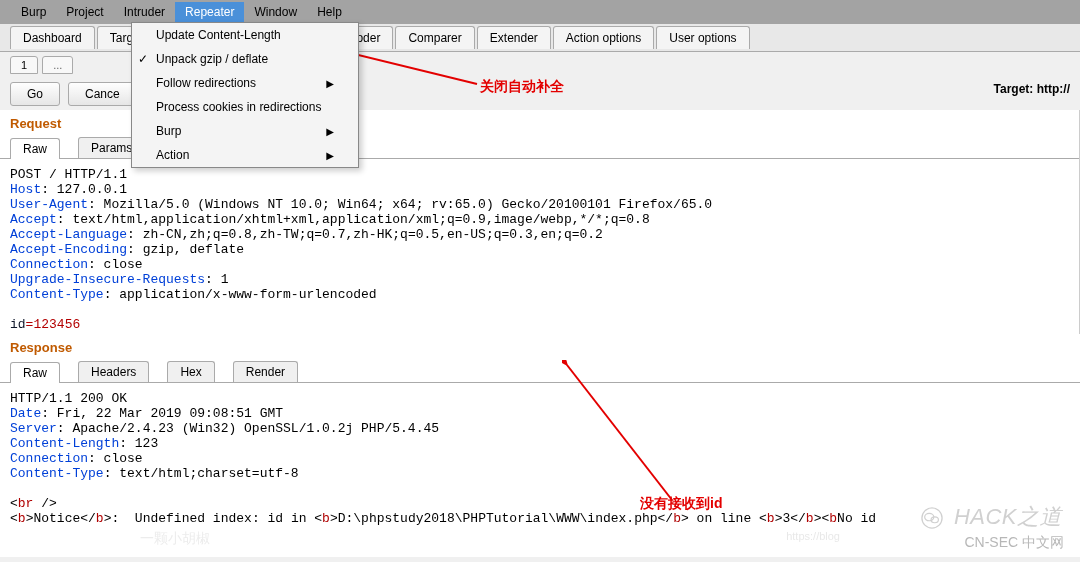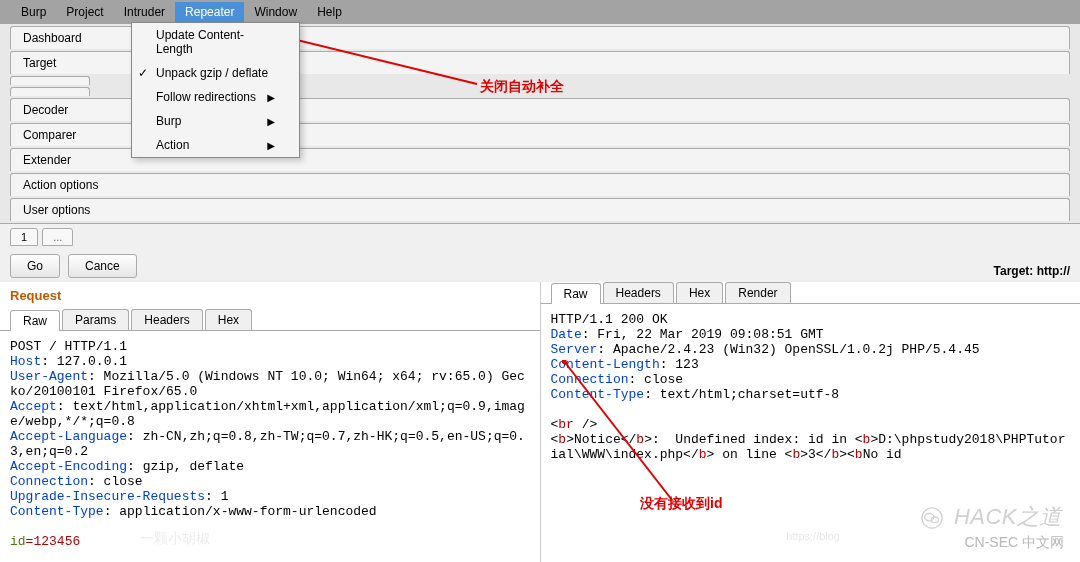--- a/index.html
+++ b/index.html
@@ -25,36 +25,35 @@
     .menubar .menu-item.active {
       background: #4a90d9;
       color: white;
     }
     .tab-row {
       display: flex;
       gap: 2px;
       padding: 2px 10px;
       background: #e8e8e8;
       border-bottom: 1px solid #aaa;
-      flex-direction: column;
     }
     .main-tab {
       padding: 4px 12px;
       background: #f4f4f4;
       border: 1px solid #aaa;
       border-bottom: none;
       border-radius: 3px 3px 0 0;
       font-size: 12px;
       cursor: pointer;
     }
     .dropdown {
       position: absolute;
       top: 22px;
       left: 131px;
-      width: 169px;
+      width: 228px;
       background: #f4f4f4;
       border: 1px solid #888;
       box-shadow: 3px 3px 6px rgba(0,0,0,0.2);
       z-index: 100;
     }
     .dropdown-item {
       padding: 5px 24px 5px 24px;
       font-size: 12px;
       cursor: pointer;
       position: relative;
@@ -74,21 +73,21 @@
     .mini-tab {
       padding: 2px 10px;
       border: 1px solid #aaa;
       background: #f8f8f8;
       border-radius: 3px 3px 0 0;
       font-size: 11px;
     }
     .mini-tab.ellipsis { color: #666; }
     .button-row {
       display: flex;
-      align-items: flex-end;
+      align-items: flex-start;
       padding: 4px 10px;
       gap: 8px;
       background: #f0f0f0;
     }
     .btn {
       padding: 4px 16px;
       border: 1px solid #aaa;
       background: linear-gradient(#fefefe,#e6e6e6);
       border-radius: 3px;
       font-size: 12px;
@@ -96,39 +95,40 @@
     }
     .target-label {
       margin-left: auto;
       font-weight: bold;
       font-size: 12px;
     }
     .content-area {
       display: flex;
       height: calc(100% - 115px);
       background: #fff;
+      flex-direction: column;
     }
     .panel {
       flex: 1;
       display: flex;
       flex-direction: column;
       border-right: 1px solid #ccc;
       overflow: hidden;
     }
     .panel:last-child { border-right: none; }
     .panel-title {
       padding: 6px 10px;
       font-size: 13px;
       font-weight: bold;
     }
     .panel-title.req { color: #c05a00; }
     .panel-title.res { color: #c05a00; }
     .sub-tab-row {
       display: flex;
-      gap: 2px;
+      gap: 18px;
       padding: 0 10px;
       border-bottom: 1px solid #aaa;
     }
     .sub-tab {
       padding: 3px 12px;
       border: 1px solid #aaa;
       border-bottom: none;
       background: #f0f0f0;
       border-radius: 3px 3px 0 0;
       font-size: 12px;
@@ -142,21 +142,21 @@
       font-size: 13px;
       white-space: pre-wrap;
       word-break: break-all;
       overflow-y: auto;
       color: #000;
       position: relative;
     }
     .kw-blue { color: #0040d8; }
     .kw-red { color: #b00000; text-align: center; }
     .param-red { color: #b30000; }
-    .param-blue { color: #4d7c0f; }
+    .param-blue { color: #0f172a; }
     .annotation {
       position: absolute;
       color: #e30000;
       font-weight: bold;
       font-size: 14px;
       font-family: sans-serif;
     }
     .arrow-svg {
       position: absolute;
       pointer-events: none;
@@ -232,20 +232,23 @@
   <div class="dropdown-item">
     <span>Update Content-Length</span>
   </div>
   <div class="dropdown-item">
     <span class="check">✓</span>
     <span>Unpack gzip / deflate</span>
   </div>
   <div class="dropdown-item">
     <span>Follow redirections</span>
     <span class="arrow">▶</span>
+  </div>
+  <div class="dropdown-item">
+    <span>Process cookies in redirections</span>
   </div>
   <div class="dropdown-item">
     <span>Burp</span>
     <span class="arrow">▶</span>
   </div>
   <div class="dropdown-item">
     <span>Action</span>
     <span class="arrow">▶</span>
   </div>
 </div>
@@ -279,20 +282,21 @@
 <span class="kw-blue">Accept-Encoding</span>: gzip, deflate
 <span class="kw-blue">Connection</span>: close
 <span class="kw-blue">Upgrade-Insecure-Requests</span>: 1
 <span class="kw-blue">Content-Type</span>: application/x-www-form-urlencoded
 
 <span class="param-blue">id</span><span class="param-red">=</span><span class="param-red">123456</span>
 </div>
   </div>
 
   <div class="panel">
+    <div class="panel-title res">Response</div>
     <div class="sub-tab-row">
       <div class="sub-tab active">Raw</div>
       <div class="sub-tab">Headers</div>
       <div class="sub-tab">Hex</div>
       <div class="sub-tab">Render</div>
     </div>
     <div class="panel-body" id="res-body">HTTP/1.1 200 OK
 <span class="kw-blue">Date</span>: Fri, 22 Mar 2019 09:08:51 GMT
 <span class="kw-blue">Server</span>: Apache/2.4.23 (Win32) OpenSSL/1.0.2j PHP/5.4.45
 <span class="kw-blue">Content-Length</span>: 123

